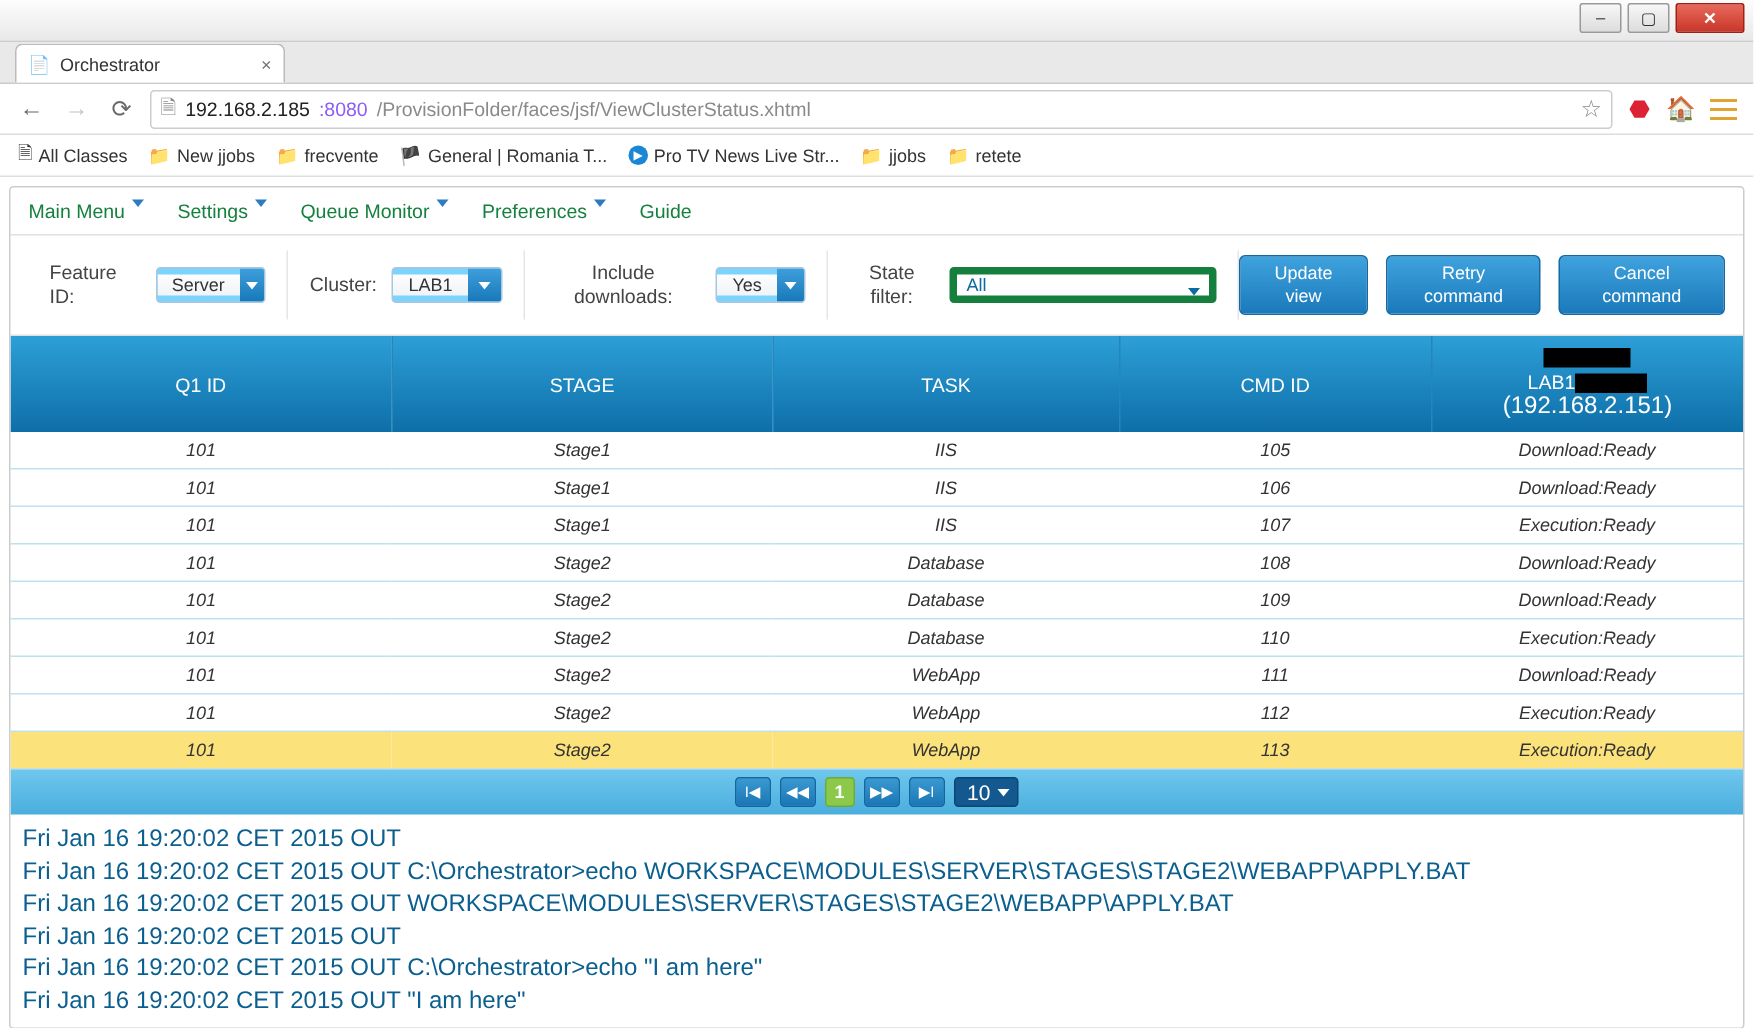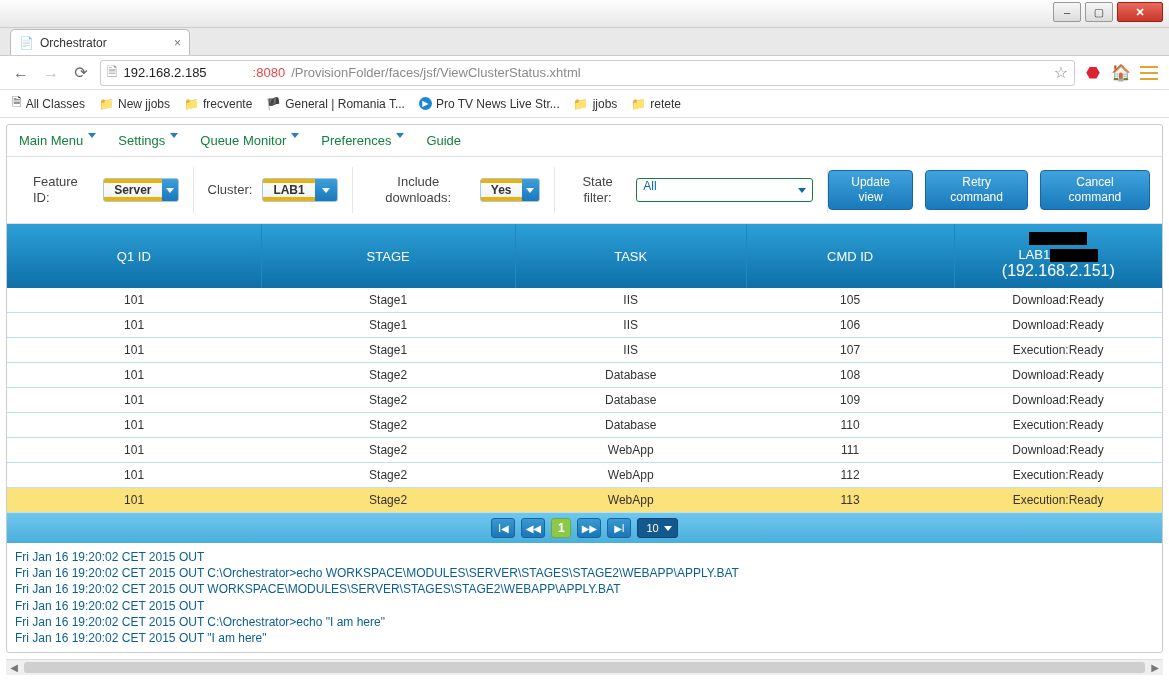--- a/index.html
+++ b/index.html
@@ -40,48 +40,48 @@
 .app-menubar { display:flex; gap:22px; padding:8px 12px; border-bottom:1px solid #e0e0e0; font-size:13px;}
 .app-menubar .mitem{display:flex; align-items:flex-start; gap:5px; cursor:pointer; color:#15803d;}
 .caret{ width:0;height:0;border-left:4px solid transparent;border-right:4px solid transparent;border-top:5px solid #2d7cc1;}
 
 
 .filter-bar { display:flex; align-items:center; padding:10px 12px; border-bottom:1px solid #e0e0e0; gap:0;}
 .fcell { display:flex; flex-direction:column; align-items:center; justify-content:center; padding:0 14px; border-right:1px solid #e6e6e6; min-height:46px;}
 .fcell:last-of-type{border-right:none;}
 .fcell .lbl{font-size:13px; color:#444; line-height:1.2;}
 .fcell.row{flex-direction:row; gap:10px;}
-.select-box{ display:flex; align-items:center; border:1px solid #a8c6df; border-radius:3px; height:24px; overflow:hidden; background:#eab308; cursor:pointer;font-weight:bold;}
+.select-box{ display:flex; align-items:center; border:1px solid #a8c6df; border-radius:3px; height:24px; overflow:hidden; background:#7dd3fc; cursor:pointer;}
 .select-box .val{padding:0 10px; background:linear-gradient(#fdfdfd,#f0f4f8); font-size:12px;}
 .select-box .car{width:22px; background:linear-gradient(#3f9fdb,#1978b9); display:flex;align-items:center;justify-content:center; height:100%;}
 .select-box .car::after{content:"";width:0;height:0;border-left:4px solid transparent;border-right:4px solid transparent;border-top:5px solid #fff;}
-.select-wide{ border:1px solid #15803d; border-radius:3px; height:24px; width:190px; display:flex; align-items:flex-start; padding:0 6px; color:#0a6aa1; position:relative; cursor:pointer;}
+.select-wide{ border:5px solid #15803d; border-radius:3px; height:24px; width:190px; display:flex; align-items:flex-start; padding:0 6px; color:#0a6aa1; position:relative; cursor:pointer;}
 .select-wide::after{content:"";position:absolute;right:6px;top:9px;width:0;height:0;border-left:4px solid transparent;border-right:4px solid transparent;border-top:5px solid #0a6aa1;}
 .btn { background:linear-gradient(#3fa3de,#1a79ba); color:#fff; border:1px solid #1468a3; border-radius:4px; padding:4px 12px; font-size:12px; text-align:center; cursor:pointer; line-height:1.25; min-width:84px;}
 .filter-buttons{display:flex; gap:12px; margin-left:auto;}
 
 
 table.grid{ width:100%; border-collapse:collapse; }
 table.grid thead th{ background:linear-gradient(#2d9fd7,#0e6fa8); color:#fff; font-weight:normal; font-size:13px; padding:8px 18px; border-right:1px solid #2386bd; text-align:center;}
 table.grid thead th:last-child{border-right:none;}
 .th-sub{ font-size:16px;}
 .th-black{ display:inline-block; background:#000; width:48px; height:13px; vertical-align:middle;}
 .th-black2{ display:block; background:#000; width:58px; height:13px; margin:0 auto 2px;}
-table.grid tbody td{ border-bottom:1px solid #bfe0ef; padding:5px 6px; text-align:center; font-size:12px; color:#333;}
+table.grid tbody td{ border-bottom:1px solid #bfe0ef; padding:5px 6px; text-align:center; font-size:12px; color:#333;font-style:italic;}
 table.grid tbody tr.sel td{ background:#fbe27a;}
 
 
 .paginator{ background:linear-gradient(#6fc7ed,#4aaedd); padding:5px; display:flex; align-items:center; justify-content:center; gap:6px;}
 .pg-btn{ width:24px; height:20px; border-radius:3px; background:linear-gradient(#3a99d1,#1a76b5); border:1px solid #1565a0; color:#fff; display:flex;align-items:center;justify-content:center; font-size:10px; cursor:pointer;}
 .pg-cur{ width:20px; height:20px; border-radius:3px; background:#8cc94b; color:#fff; display:flex;align-items:center;justify-content:center; font-weight:bold; border:1px solid #6eab33;}
-.pg-size{ height:20px; border-radius:3px; background:#13588f; border:1px solid #0d4573; color:#fff; padding:0 18px 1px 8px; display:flex;align-items:center; position:relative; font-size:11px; cursor:pointer;}
+.pg-size{ height:20px; border-radius:3px; background:#13588f; border:1px solid #0d4573; color:#fff; padding:0 18px 1px 8px; display:flex;align-items:center; position:relative; font-size:14px; cursor:pointer;}
 .pg-size::after{content:"";position:absolute;right:5px;top:7px;width:0;height:0;border-left:4px solid transparent;border-right:4px solid transparent;border-top:5px solid #fff;}
 
 
-.console{ padding:6px 8px; font-size:12px; color:#0b5f8f; line-height:1.35; font-family:Arial,Helvetica,sans-serif; white-space:pre; overflow-x:auto;}
+.console{ padding:6px 8px; font-size:16px; color:#0b5f8f; line-height:1.35; font-family:Arial,Helvetica,sans-serif; white-space:pre; overflow-x:auto;}
 
 
 .hscroll{ height:16px; background:#efefef; border-top:1px solid #ddd; position:relative; margin:2px 6px 0;}
 .hscroll .thumb{position:absolute; left:18px; right:18px; top:2px; bottom:2px; background:#cfcfcf; border-radius:3px;}
 .hscroll .arr{position:absolute; top:0; bottom:0; width:16px; display:flex;align-items:center;justify-content:center; color:#777; font-size:10px;}
 .hscroll .arr.l{left:0;} .hscroll .arr.r{right:0;}
 .footer{ padding:8px 10px; font-size:12px;}
 .footer a{color:#333;}
 
 </style>
@@ -104,21 +104,21 @@
   </div>
 </div>
 
 <div class="nav-toolbar">
   <div class="nav-icon">←</div>
   <div class="nav-icon disabled">→</div>
   <div class="nav-icon">⟳</div>
   <div class="urlbox">
     <span class="doc-icon">🗎</span>
     <span style="color:#222;">192.168.2.185</span>
-      <span style="color:#ef4444;margin-left:40px;">:8080</span>
+      <span style="color:#8b5cf6;">:8080</span>
       <span style="color:#8a8a8a;">/ProvisionFolder/faces/jsf/ViewClusterStatus.xhtml</span>
     <span class="star">☆</span>
   </div>
   <div class="ext-icon" style="color:#d23;">⬣</div>
   <div class="ext-icon">🏠</div>
   <div class="ext-icon">
       <div class="hamburger">
         <span></span>
         <span></span>
         <span></span>

